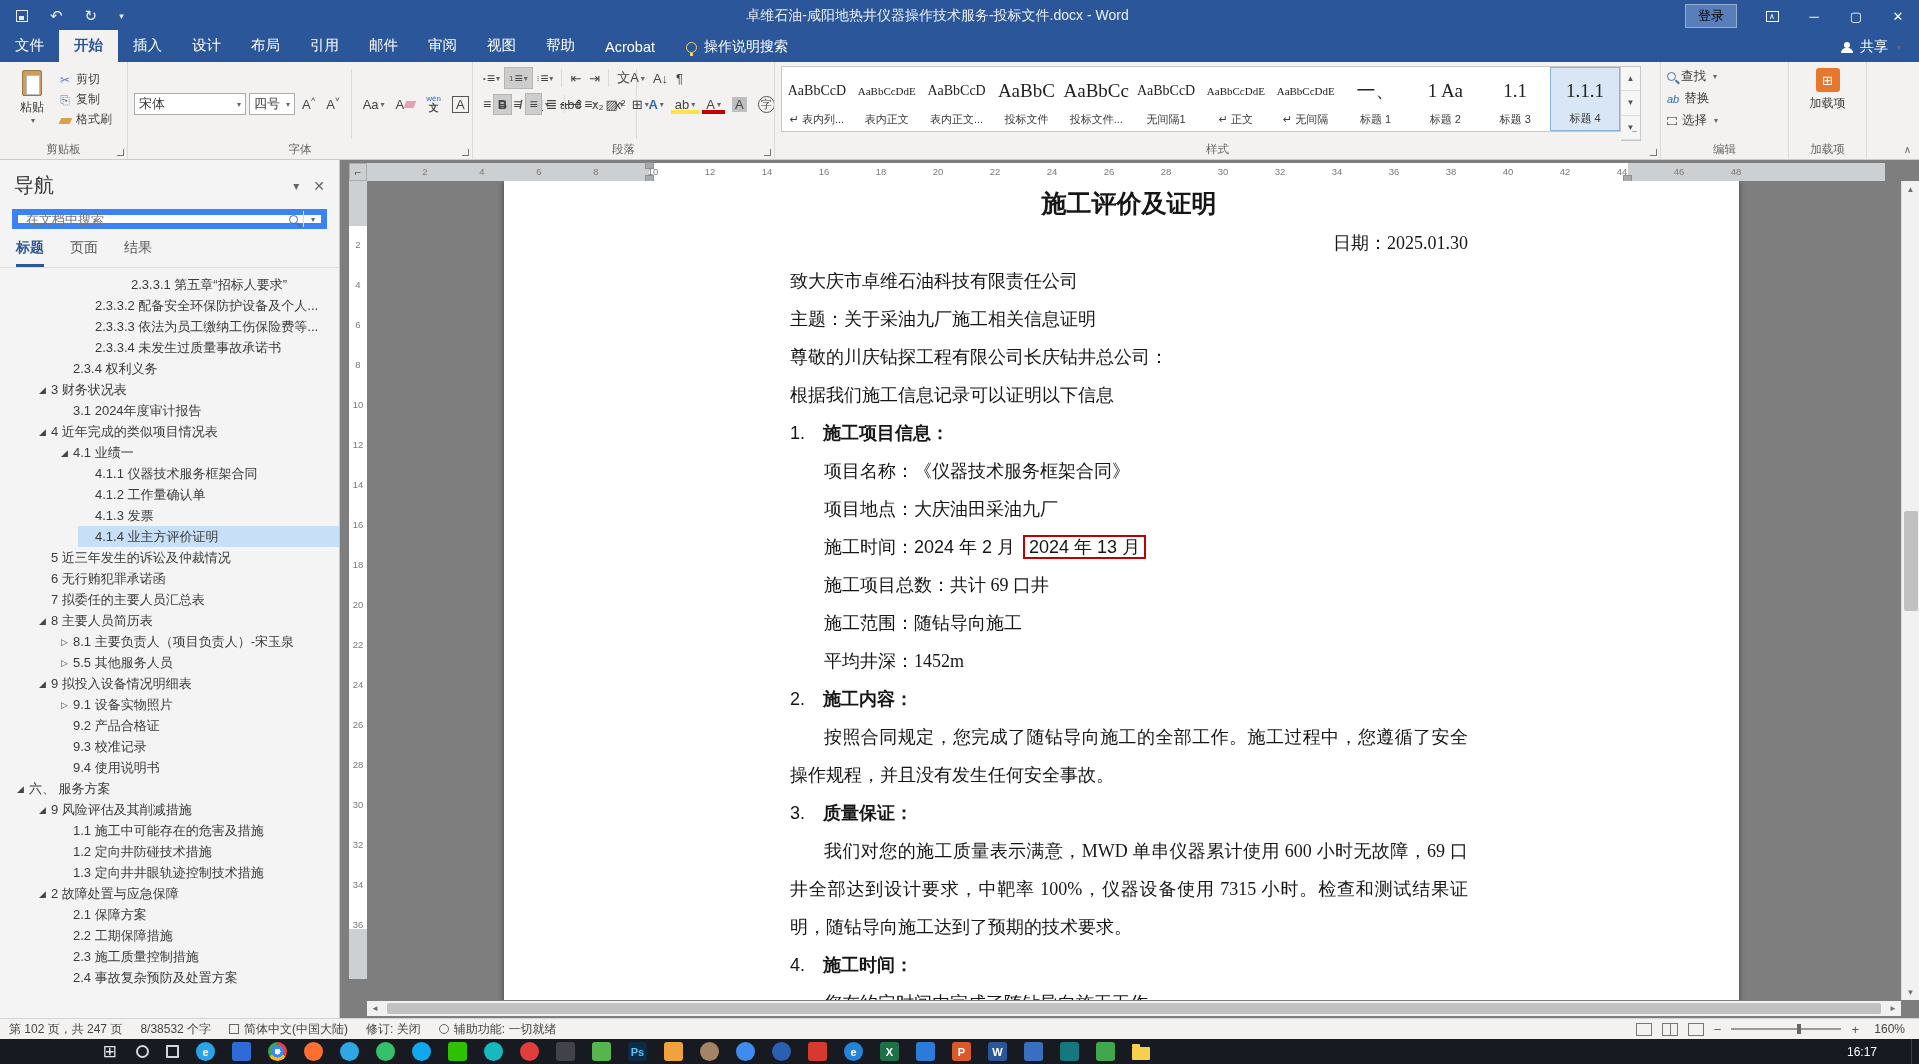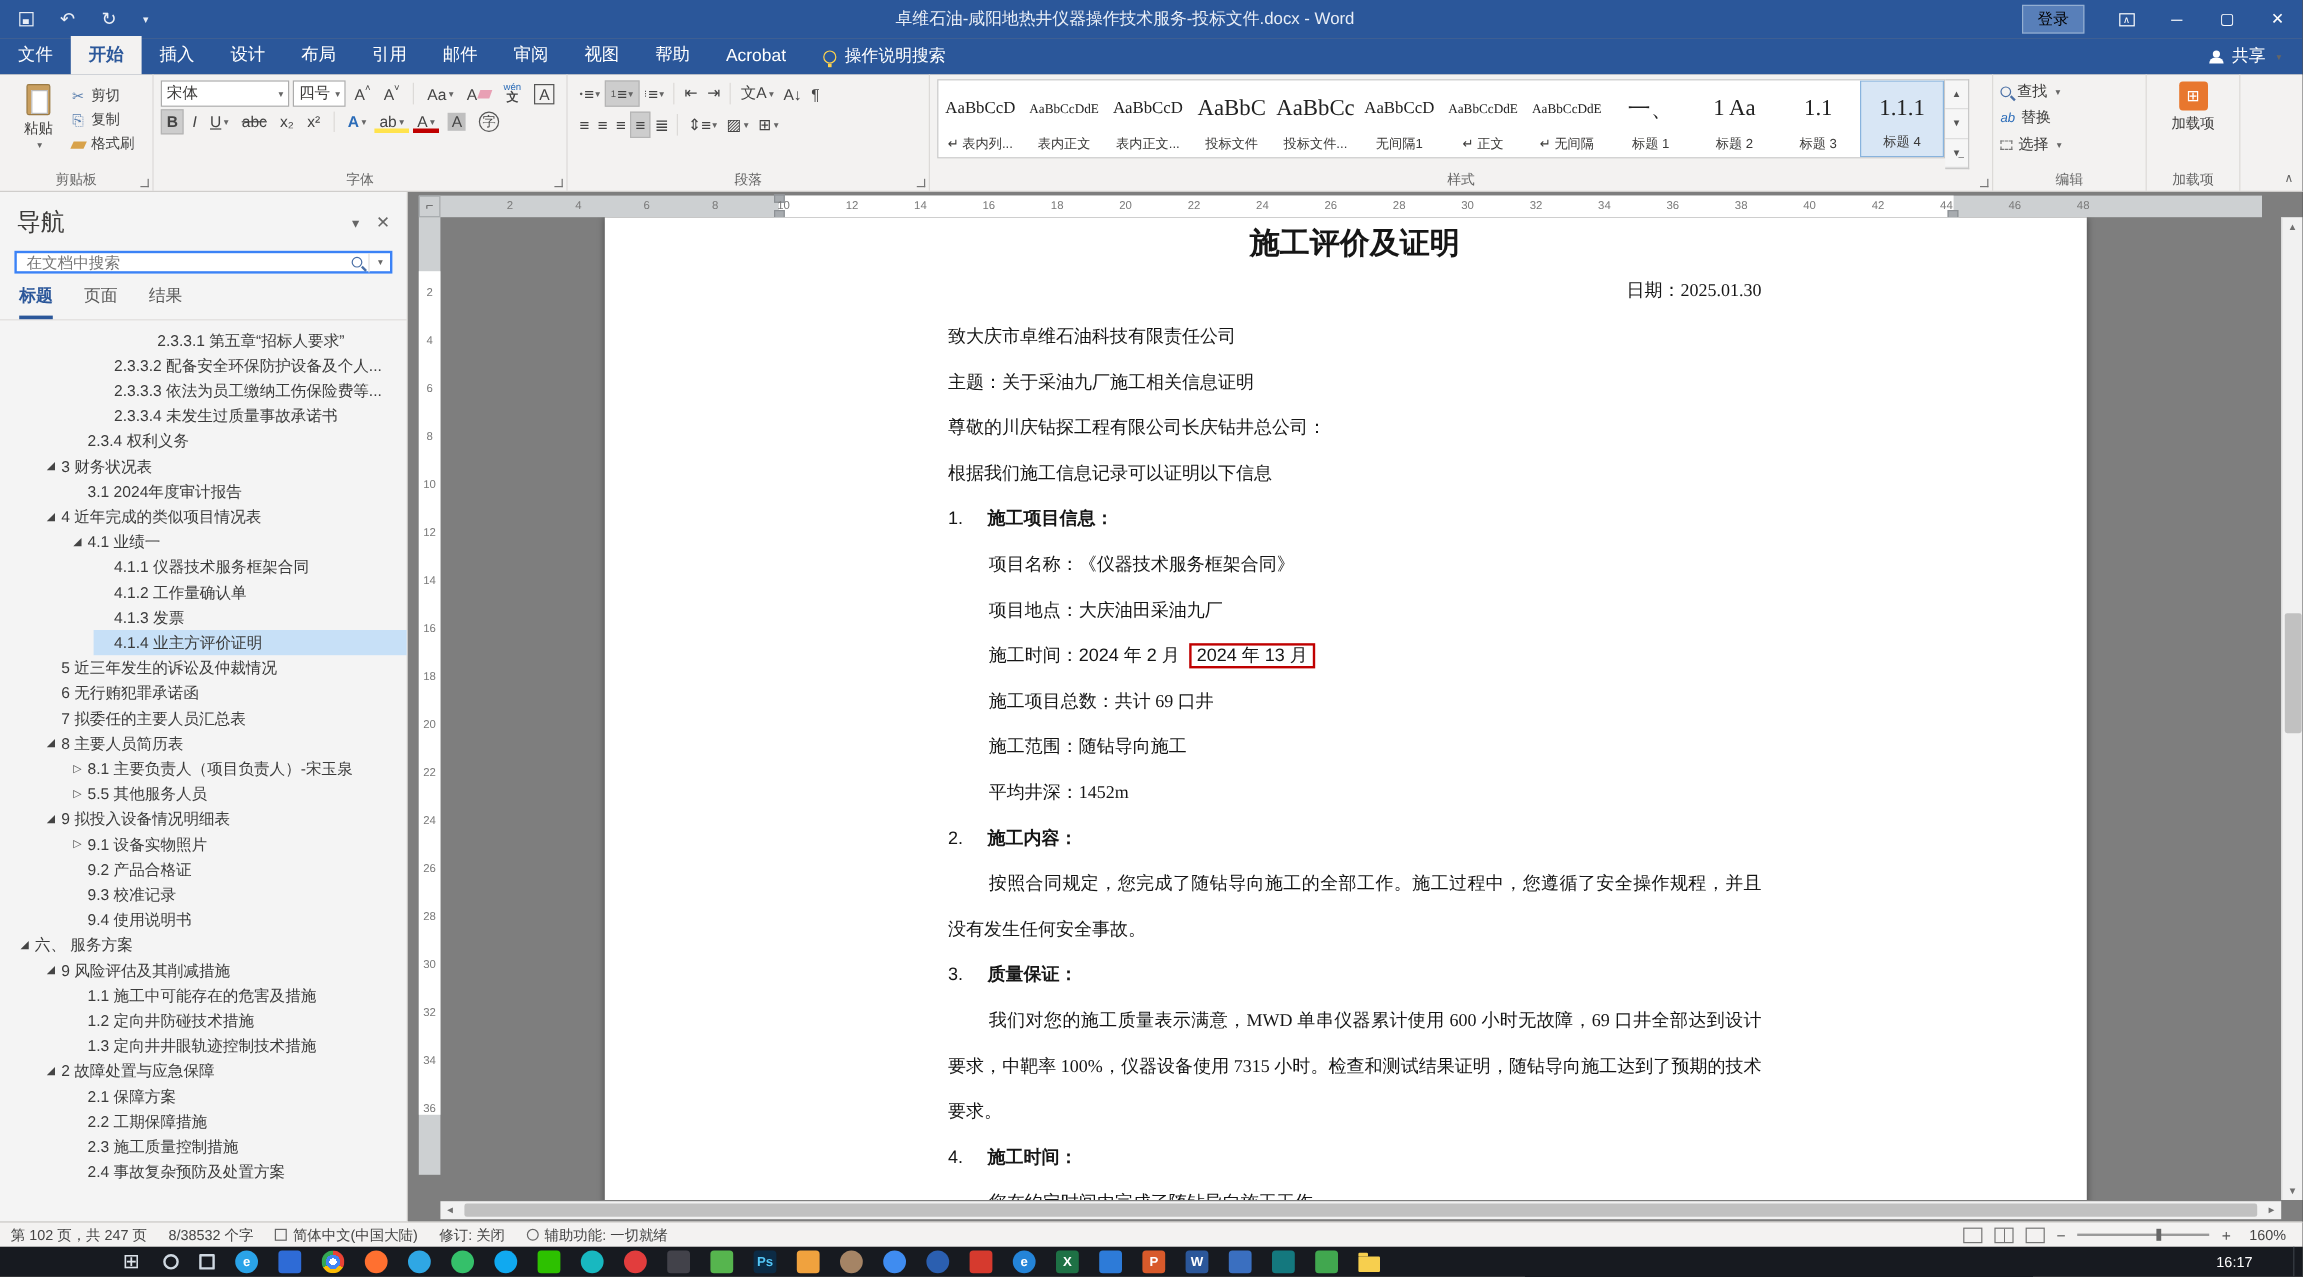--- a/index.html
+++ b/index.html
@@ -44,21 +44,21 @@
   .g-clip{width:128px;display:flex;}
   .paste-big{display:flex;flex-direction:column;align-items:center;width:52px;padding-top:3px;}
   .i-clipb{width:20px;height:26px;background:#c99f5f;border:1px solid #9a7a44;border-radius:2px;position:relative;}
   .i-clipb:after{content:"";position:absolute;left:3px;top:4px;width:12px;height:18px;background:#fff;border:1px solid #bbb;}
   .paste-big .lbl{font-size:12px;margin-top:3px;}
   .clip-col{display:flex;flex-direction:column;justify-content:flex-start;gap:3px;padding-top:4px;}
   .mini{display:flex;align-items:center;gap:4px;font-size:12px;color:#444;}
   .mini .mic{width:14px;text-align:center;font-size:12px;color:#5a7fae;}
   .i-brush{display:inline-block;width:11px;height:6px;background:#d8a24a;transform:skewX(-25deg);}
 
-  .g-font{width:345px;display:flex;flex-direction:column;gap:2px;}
+  .g-font{width:345px;display:flex;flex-direction:row;gap:20px;}
   .fnt-row{display:flex;align-items:center;gap:3px;}
   .combo{background:#fff;border:1px solid #acacac;height:22px;display:flex;align-items:center;font-size:13px;padding:0 4px;justify-content:space-between;}
   .cb-name{width:112px;}
   .cb-size{width:46px;}
   .sup{font-size:8px;position:relative;top:-5px;}
   .yl{box-shadow:inset 0 -4px 0 #ffe34d;}
   .rd{box-shadow:inset 0 -4px 0 #c00000;}
   .blA{color:#2b6cb8;font-weight:bold;}
   .gryA{background:#bfbfbf;padding:0 3px;}
   .circ{border:1px solid #555;border-radius:50%;padding:0 2px;font-size:11px;}
@@ -94,21 +94,21 @@
   .rib-collapse{position:absolute;right:8px;bottom:4px;font-size:10px;color:#666;}
 
   
   .main{position:absolute;left:0;top:160px;width:100%;height:858px;display:flex;}
 
   
   .navpane{width:340px;height:100%;background:#f4f4f4;border-right:1px solid #c8c6c4;display:flex;flex-direction:column;flex-shrink:0;}
   .nav-head{display:flex;align-items:center;padding:12px 14px 8px;color:#3b3a39;}
   .nav-title{font-size:20px;flex:1;}
   .nav-head .hic{font-size:12px;color:#666;margin-left:14px;}
-  .nav-search{margin:2px 12px 10px;height:19px;background:#fff;border:2px solid #3b82f6;display:flex;align-items:center;padding:4px 6px;}
+  .nav-search{margin:2px 12px 10px;height:19px;background:#fff;border:6px solid #3b82f6;display:flex;align-items:center;padding:4px 6px;}
   .nav-search input{border:none;outline:none;flex:1;font-size:13px;color:#444;background:transparent;}
   .nav-search .sep{width:1px;height:16px;background:#ddd;margin:0 5px;}
   .nav-tabs{display:flex;gap:26px;padding:0 16px;border-bottom:1px solid #e0dedc;font-size:14px;color:#595959;}
   .ntab{padding-bottom:7px;cursor:default;}
   .ntab.active{color:#2b579a;font-weight:bold;border-bottom:3px solid #2b579a;}
   #navlist{flex:1;overflow:hidden;padding-top:6px;}
   .nrow{display:flex;align-items:center;height:21px;font-size:13px;color:#3b3b3b;cursor:default;}
   .nrow .arr{width:17px;flex-shrink:0;font-size:9px;color:#444;text-align:center;}
   .nrow .ntxt{white-space:nowrap;overflow:hidden;}
   .nrow .inner{display:flex;align-items:center;flex:1;height:100%;}
@@ -120,21 +120,21 @@
   .hruler{position:absolute;left:27px;top:3px;height:18px;right:34px;background:#cdd0d2;}
   .hband{position:absolute;left:282px;width:979px;top:0;height:100%;background:#fff;}
   .hnum{position:absolute;top:3px;font-size:9.5px;color:#7a7a7a;transform:translateX(-50%);}
   .mark{position:absolute;width:9px;height:8px;background:#a7abaf;border:1px solid #8d9195;}
   .vruler{position:absolute;left:9px;top:21px;width:18px;bottom:39px;background:#cdd0d2;}
   .vband{position:absolute;top:45px;bottom:50px;left:0;width:100%;background:#fff;}
   .vnum{position:absolute;left:0;width:100%;text-align:center;font-size:9.5px;color:#7a7a7a;}
 
   .viewport{position:absolute;left:27px;top:21px;right:18px;bottom:18px;overflow:hidden;}
   .page{position:absolute;left:137px;top:0;width:1235px;height:1200px;background:#fff;box-shadow:0 0 6px rgba(0,0,0,.45);padding:3px 271px 0 286px;}
-  .dl{font-family:"Liberation Serif","DejaVu Serif",serif;font-size:15px;line-height:38px;color:#161616;}
+  .dl{font-family:"Liberation Serif","DejaVu Serif",serif;font-size:18px;line-height:38px;color:#161616;}
   .dl.title{font-size:25px;font-weight:bold;text-align:center;line-height:40px;}
   .dl.right{text-align:right;}
   .dl.heading .num{display:inline-block;width:33px;}
   .dl.heading b{font-weight:bold;}
   .dl.item{padding-left:34px;}
   .dl.body{text-indent:34px;text-align:justify;}
   .redbox{border:2px solid #c00000;padding:0 4px;margin-left:8px;}
 
   .vscroll{position:absolute;right:0;top:21px;width:18px;bottom:18px;background:#f1f1f1;border-left:1px solid #dcdcdc;}
   .vs-btn{position:absolute;left:0;width:100%;height:16px;display:flex;align-items:center;justify-content:center;font-size:8px;color:#707070;}

